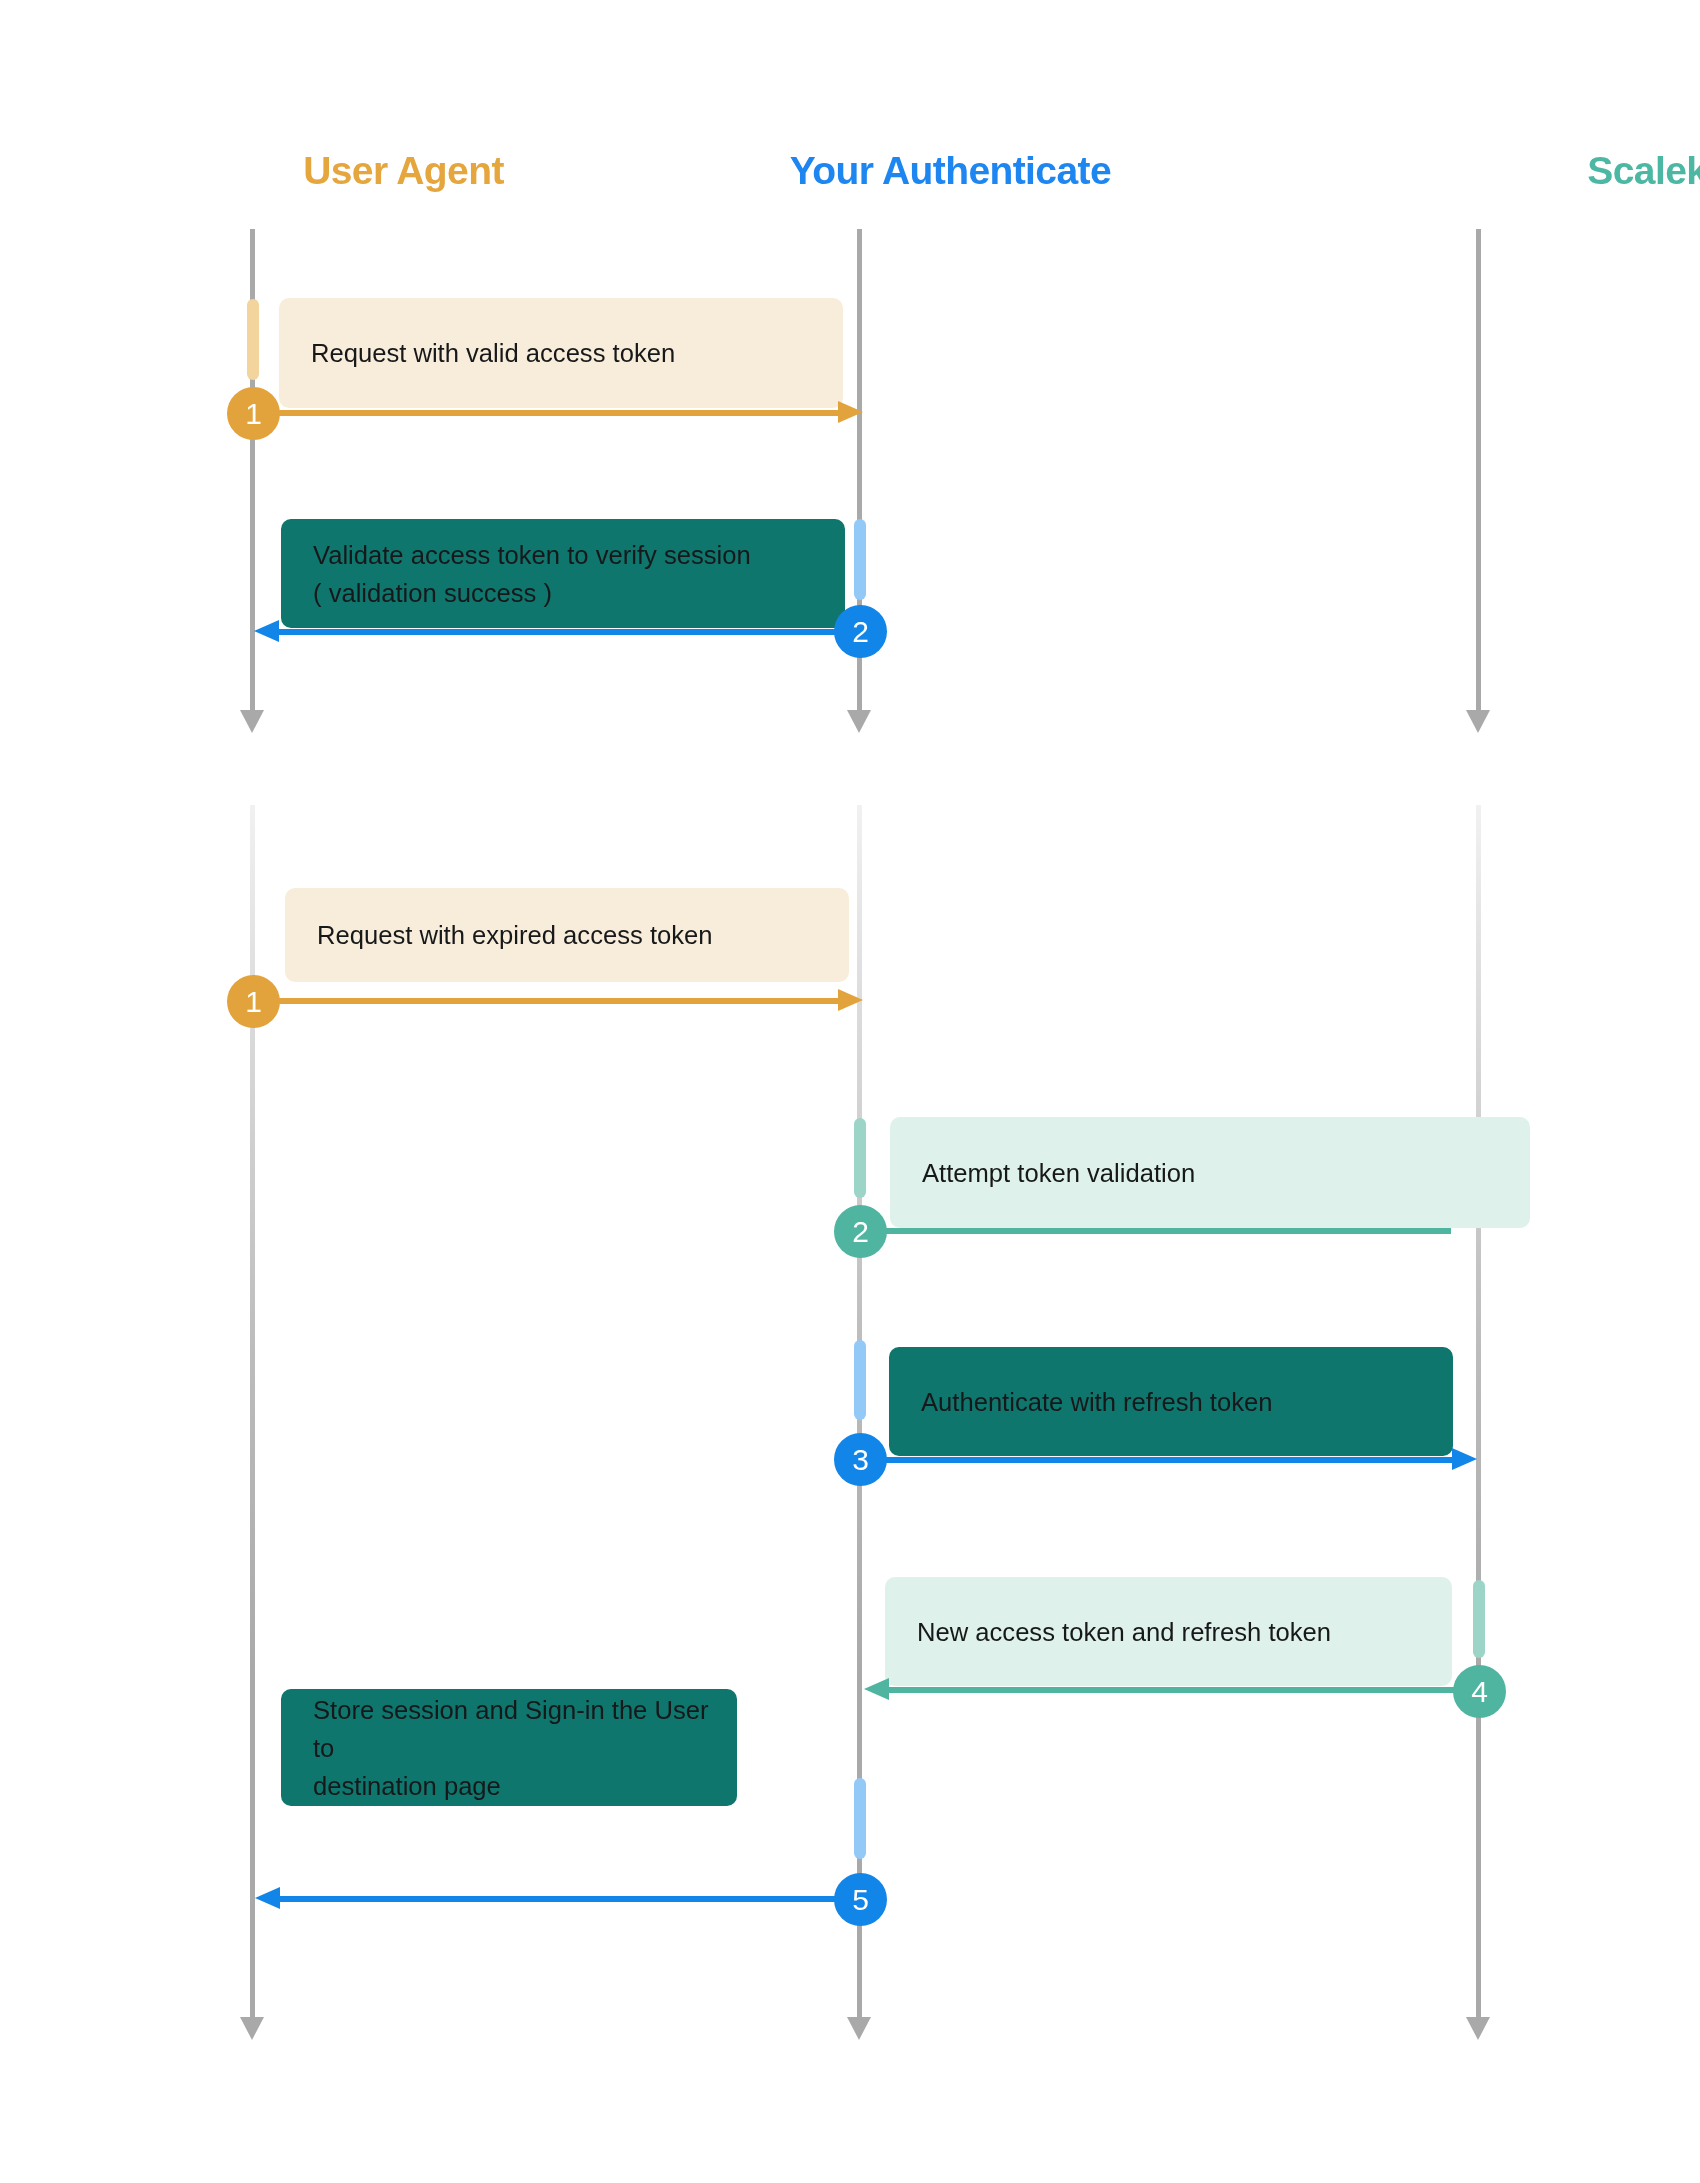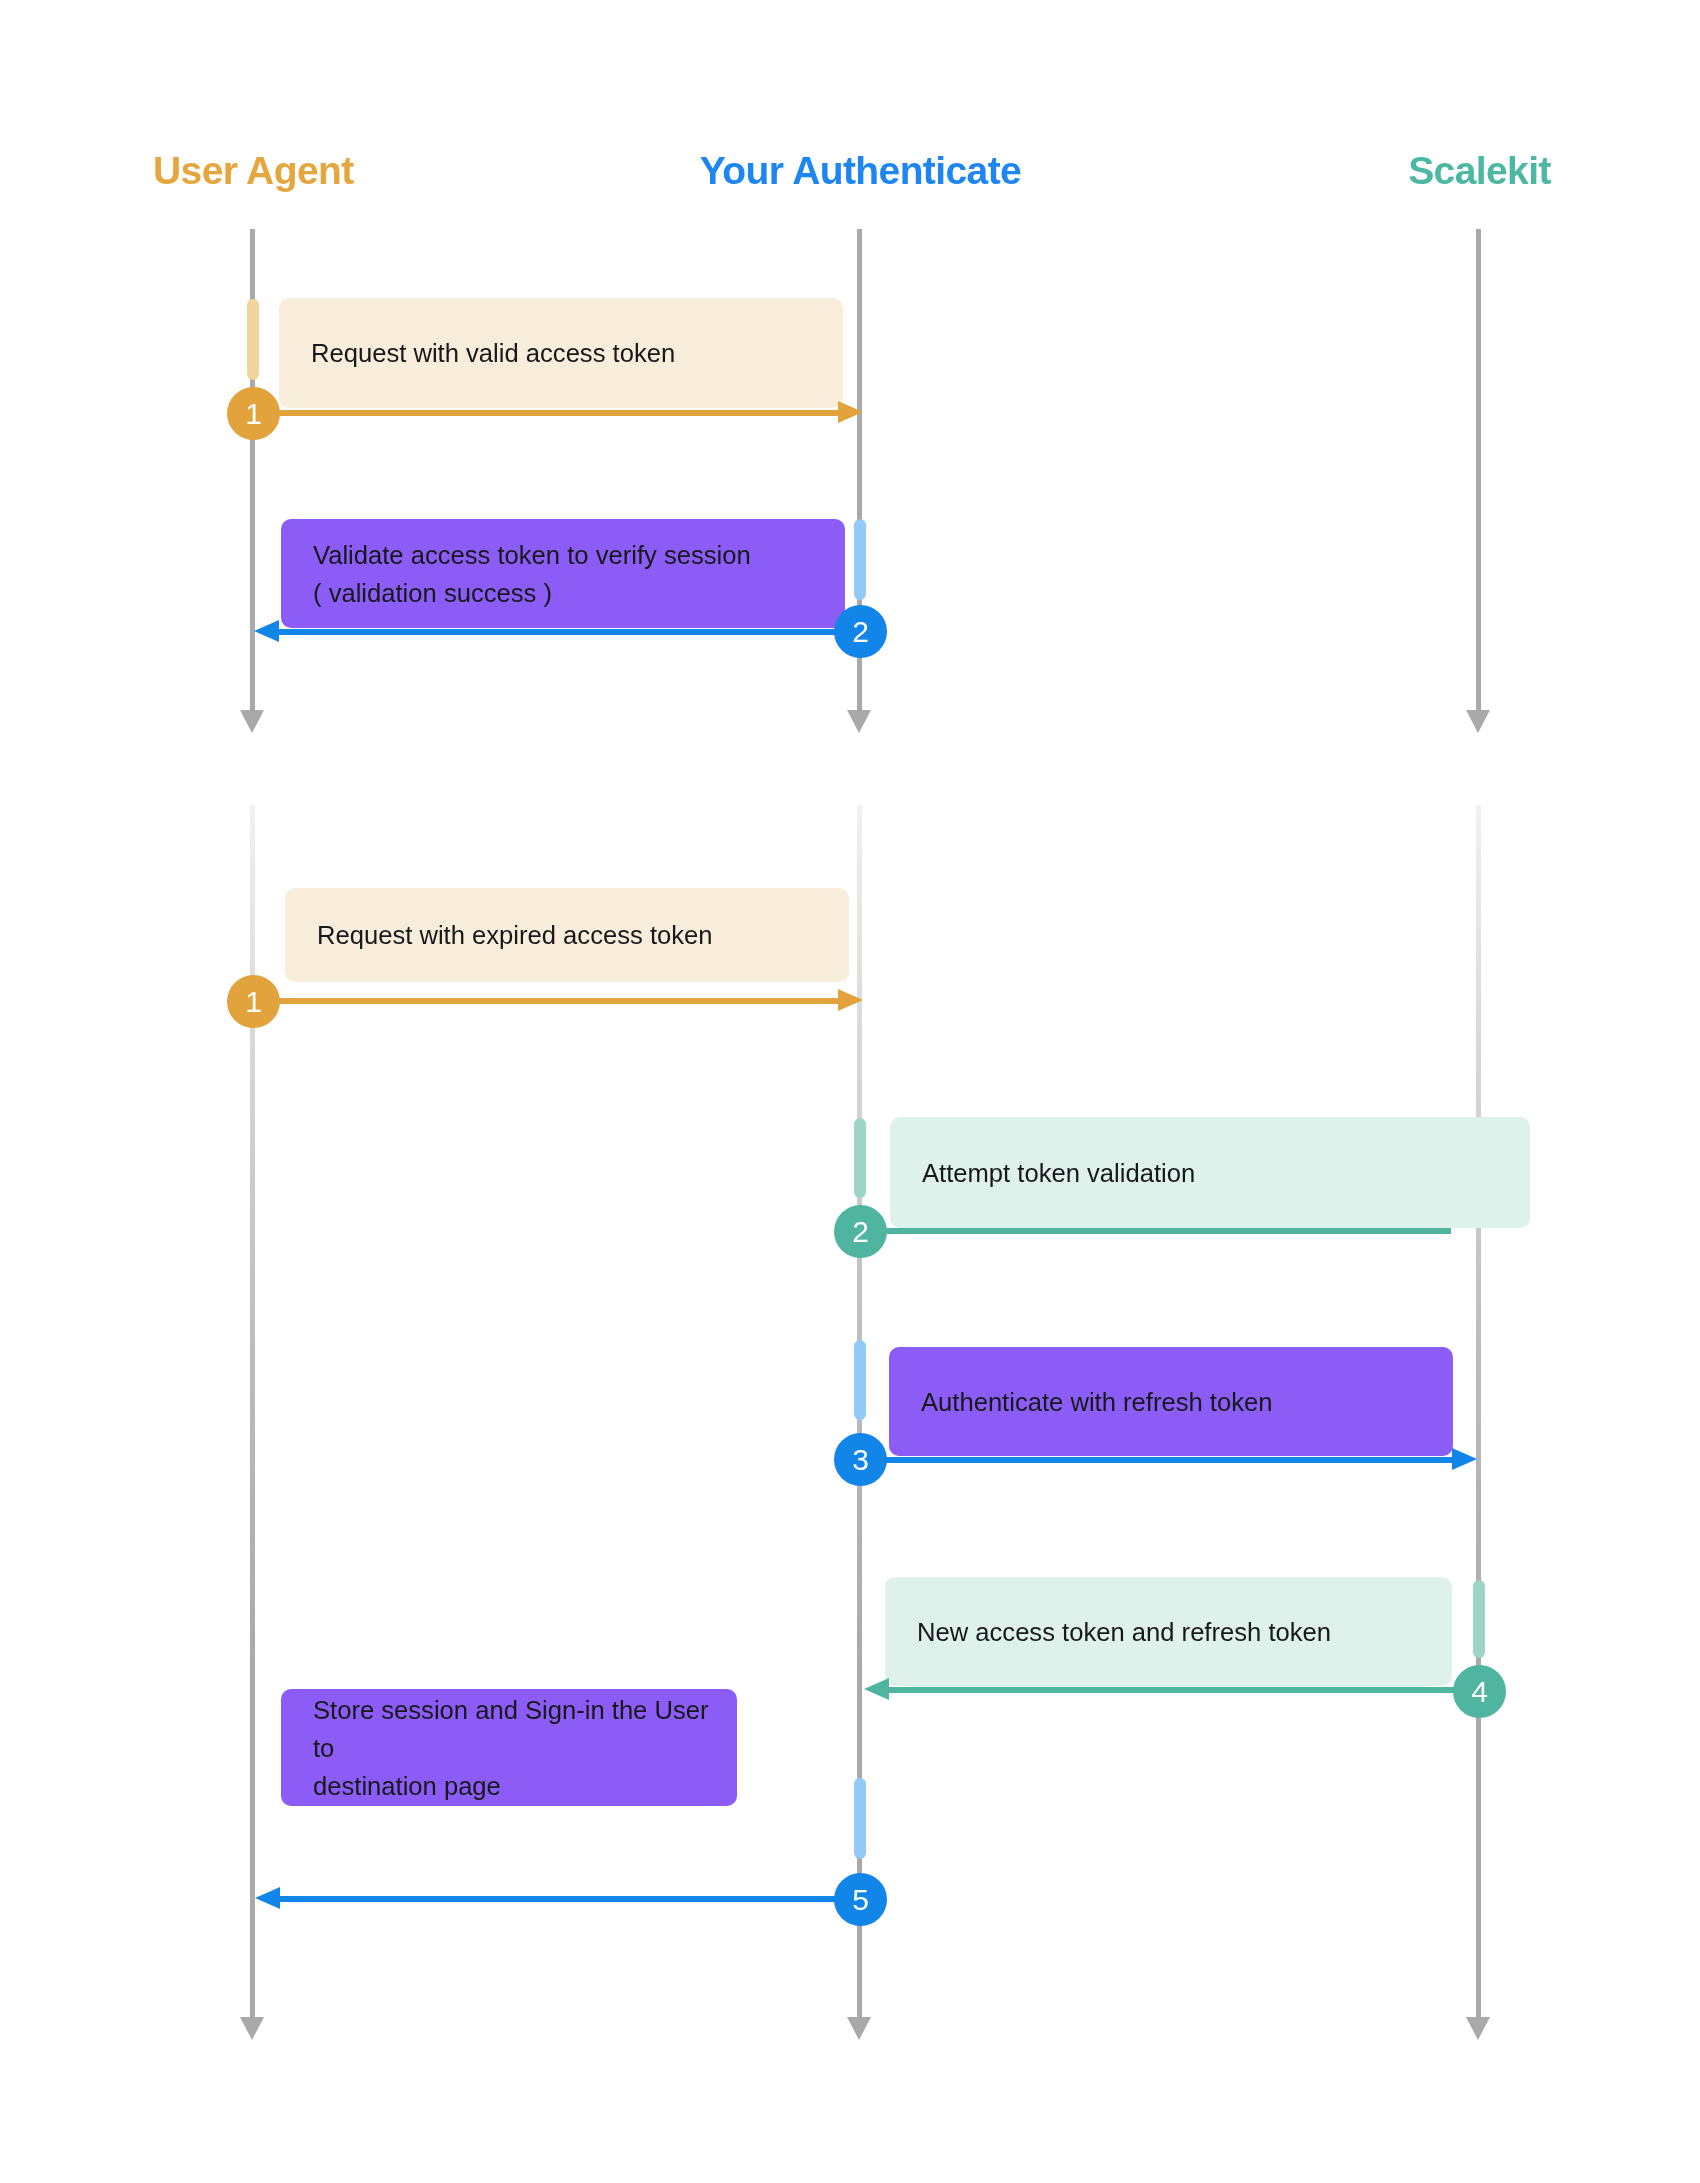--- a/index.html
+++ b/index.html
@@ -1,20 +1,20 @@
 <!DOCTYPE html>
 <html style="font-size:9px"><head>
 <meta charset="utf-8">
 <style>
   html,body{margin:0;padding:0;background:#ffffff;}
   body{font-family:"Liberation Sans",sans-serif;}
   .canvas{position:relative;width:1700px;height:2183px;background:#ffffff;overflow:hidden;}
 
   
-  .actor-header{position:absolute;width:501px;top:149px;text-align:center;
+  .actor-header{position:absolute;width:501px;top:149px;text-align:right;
     font-size:39px;font-weight:bold;letter-spacing:-0.6px;}
   .h-ua{left:2.8px;color:#E5A63E;}
   .h-app{left:610px;color:#1E86F0;}
   .h-sk{left:1229px;color:#4CB8A4;}
 
   
   .ll{position:absolute;width:5px;background:#A9A9A9;z-index:1;}
   .ll.fade{background:linear-gradient(to bottom,#F1F1F1 0%,#DADADA 18%,#BCBCBC 45%,#A9A9A9 72%,#A9A9A9 100%);}
   .ll-head{position:absolute;width:0;height:0;z-index:1;
     border-left:12.8px solid transparent;border-right:12.8px solid transparent;
@@ -29,21 +29,21 @@
   
   .act{position:absolute;width:12.2px;border-radius:6.1px;z-index:2;}
   .act.orange{background:#F2D49C;}
   .act.blue{background:#92C9F7;}
   .act.teal{background:#9CD5C7;}
   .act-ua{left:247px;} .act-app{left:854px;} .act-sk{left:1473px;}
 
   
   .box{position:absolute;border-radius:10px;z-index:3;}
   .box.orange{background:#F8EDDA;}
-  .box.blue{background:#8b5cf6;}
+  .box.blue{background:#0f766e;}
   .box.teal{background:#DEF1EA;}
   .msg-text{display:flex;flex-direction:column;justify-content:center;height:100%;
     padding-left:32px;padding-right:14px;font-size:25.6px;line-height:38px;color:#17181A;}
 
   
   .arrow-line{position:absolute;height:5.6px;z-index:4;}
   .arrow-line.orange{background:#E2A33C;}
   .arrow-line.blue{background:#1285E8;}
   .arrow-line.teal{background:#4FB5A0;}
   .arrow-head{position:absolute;width:0;height:0;z-index:4;

